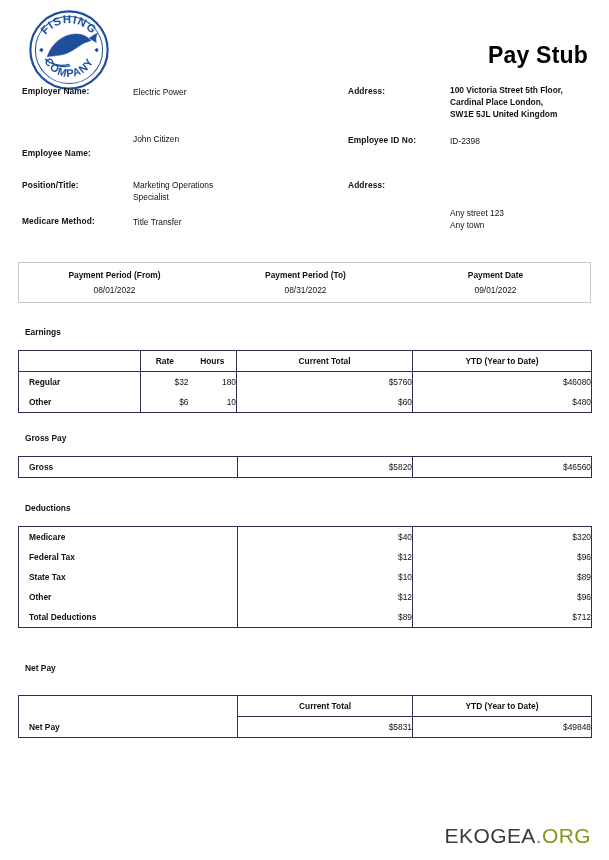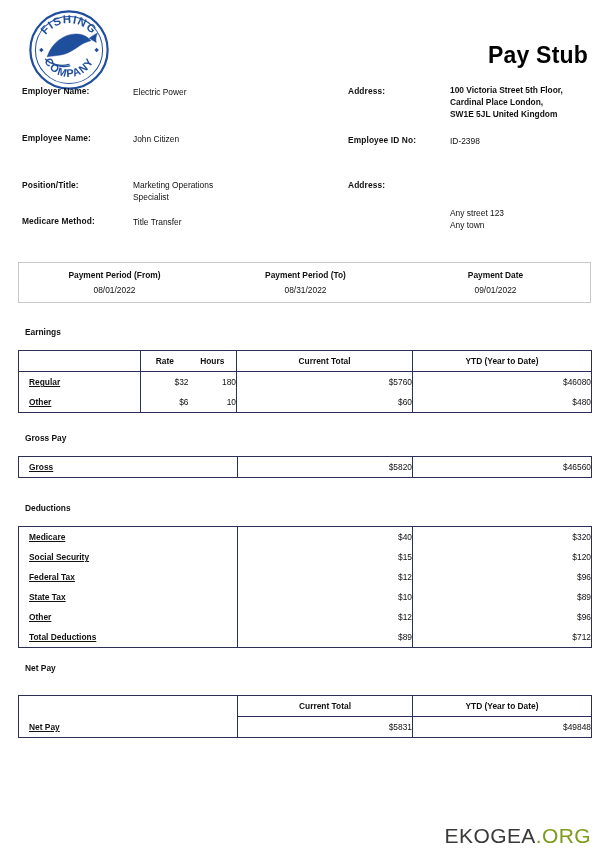--- a/index.html
+++ b/index.html
@@ -85,21 +85,21 @@
   }
   table.tbl td {
     border: 1px solid #2b2f55;
     padding: 0;
     height: 20px;
     vertical-align: middle;
   }
   .th { font-weight: bold; text-align: center; }
   .tc { text-align: right; }
   .tl { text-align: left; padding-left: 10px !important; }
-  .bold { font-weight: bold; text-decoration: underline; }
+  .bold { font-weight: bold; }
 
   
   .period-tbl {
     position: absolute;
     left: 18px;
     top: 262px;
     width: 573px;
     height: 41px;
     border: 1px solid #c9c9c9;
     box-sizing: border-box;
@@ -183,21 +183,21 @@
     <div class="col-l-lbl lbl" style="top:4px;">Employer Name:</div>
     <div class="col-l-val val" style="top:4px;">Electric Power</div>
 
     <div class="col-r-lbl lbl" style="top:4px;">Address:</div>
     <div class="col-r-val val val-bold" style="top:2px; width:145px;">
       <div>100 Victoria Street 5th Floor,</div>
       <div>Cardinal Place London,</div>
       <div>SW1E 5JL United Kingdom</div>
     </div>
 
-    <div class="col-l-lbl lbl" style="top:51px;">Employee Name:</div>
+    <div class="col-l-lbl lbl" style="top:66px;">Employee Name:</div>
     <div class="col-l-val val" style="top:51px;">John Citizen</div>
 
     <div class="col-r-lbl lbl" style="top:53px;">Employee ID No:</div>
     <div class="col-r-val val" style="top:53px;">ID-2398</div>
 
     <div class="col-l-lbl lbl" style="top:98px;">Position/Title:</div>
     <div class="col-l-val val" style="top:97px; width:150px;">
       <div>Marketing Operations</div>
       <div>Specialist</div>
     </div>
@@ -287,25 +287,20 @@
       <col style="width:175px;">
       <col style="width:179px;">
     </colgroup>
     <tbody>
         <tr>
       <td class="tl bold" style="border-bottom:none;">Medicare</td>
       <td class="tc" style="border-bottom:none;">$40</td>
       <td class="tc" style="border-bottom:none;">$320</td>
     </tr>
     <tr>
-      <td class="tl bold" style="border-top:none; border-bottom:none;">Social Security</td>
-      <td class="tc" style="border-top:none; border-bottom:none;">$15</td>
-      <td class="tc" style="border-top:none; border-bottom:none;">$120</td>
-    </tr>
-    <tr>
       <td class="tl bold" style="border-top:none; border-bottom:none;">Federal Tax</td>
       <td class="tc" style="border-top:none; border-bottom:none;">$12</td>
       <td class="tc" style="border-top:none; border-bottom:none;">$96</td>
     </tr>
     <tr>
       <td class="tl bold" style="border-top:none; border-bottom:none;">State Tax</td>
       <td class="tc" style="border-top:none; border-bottom:none;">$10</td>
       <td class="tc" style="border-top:none; border-bottom:none;">$89</td>
     </tr>
     <tr>

